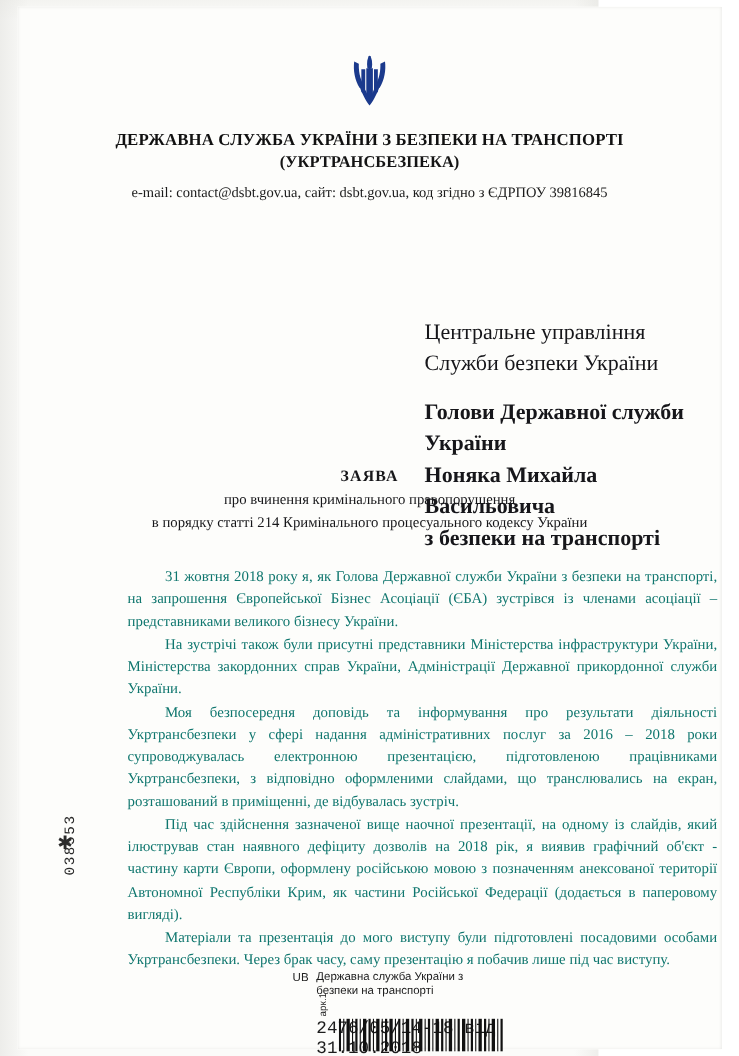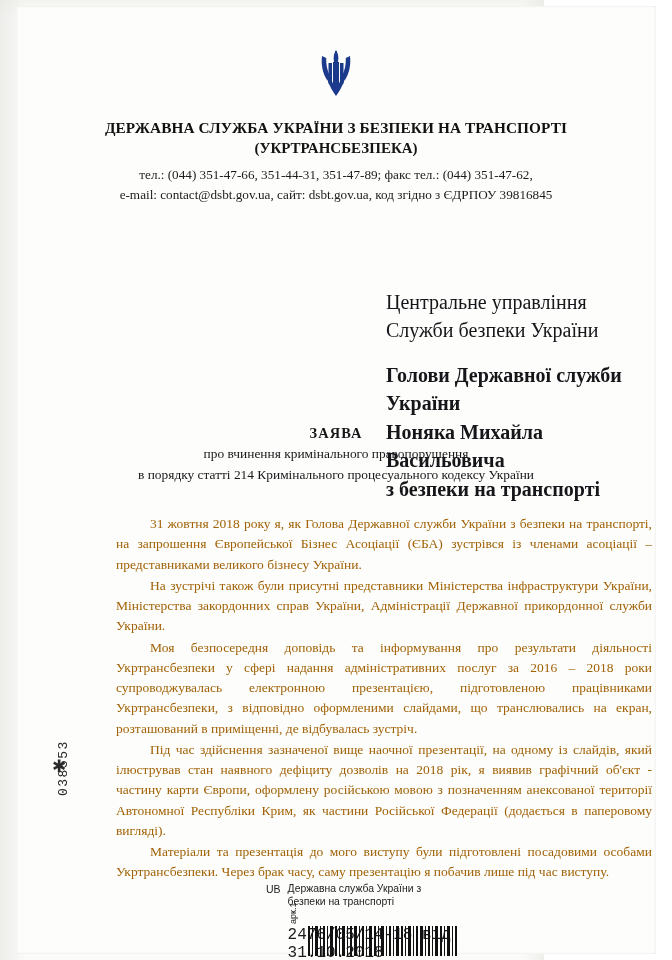--- a/index.html
+++ b/index.html
@@ -108,21 +108,21 @@
   
   .body-text {
     position: absolute;
     left: 100px;
     width: 536px;
     top: 508px;
     font-size: 13.5px;
     line-height: 1.5;
     text-align: justify;
     text-justify: inter-word;
-    color: #a16207;
+    color: #0f766e;
   }
   .body-text p {
     margin: 0 0 1px 0;
     text-indent: 34px;
   }
 
   
   .margin-number {
     position: absolute;
     left: 40px;
@@ -212,21 +212,20 @@
           <path d="M14 12 L20 12 L20 36 L17 41 L14 36 Z"></path>
           <path d="M8 29 C11 37 14 42 17 46 C20 42 23 37 26 29 L22.5 27 C20.7 32.5 19 36 17 39.4 C15 36 13.3 32.5 11.5 27 Z"></path>
         </g>
       </svg>
     </div>
 
     <div class="header">
       <div class="org-name">ДЕРЖАВНА СЛУЖБА УКРАЇНИ З БЕЗПЕКИ НА ТРАНСПОРТІ</div>
       <div class="org-sub">(УКРТРАНСБЕЗПЕКА)</div>
       <div class="addr">
-        <div>тел.: (044) 351-47-66, 351-44-31, 351-47-89; факс тел.: (044) 351-47-62,</div>
         <div>e-mail: contact@dsbt.gov.ua, сайт: dsbt.gov.ua, код згідно з ЄДРПОУ 39816845</div>
       </div>
     </div>
 
     <div class="addressee one">
       <div>Центральне управління</div>
       <div>Служби безпеки України</div>
     </div>
 
     <div class="addressee two">

